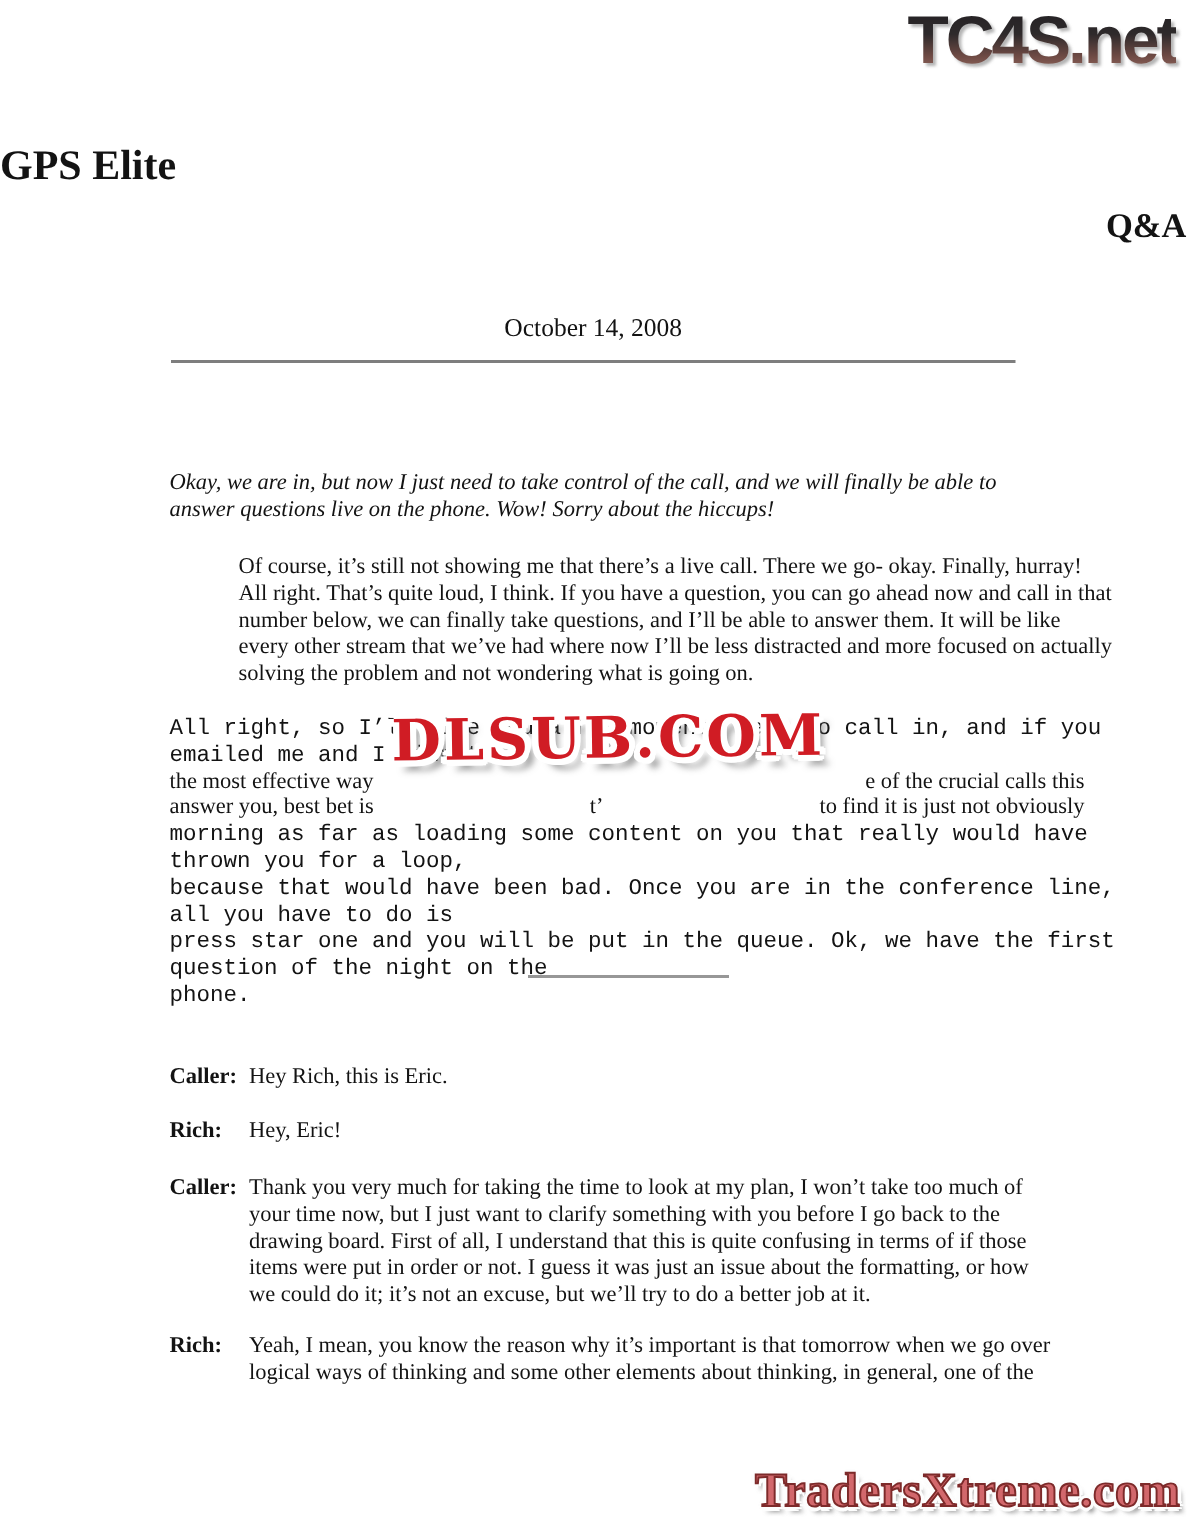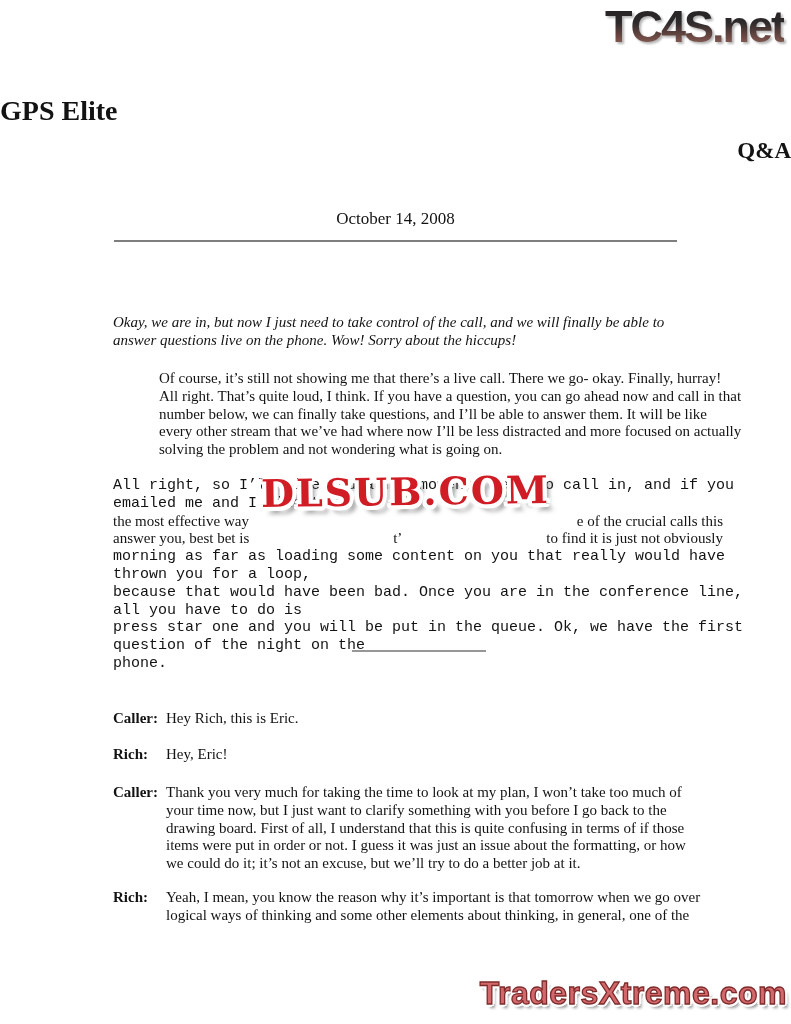--- a/index.html
+++ b/index.html
@@ -116,21 +116,21 @@
   .d0 { top: 710px; }
   .d1 { top: 746px; }
   .d2 { top: 784px; }
   .d3 { top: 889px; }
 
   
   .tx-logo {
     position: absolute;
     top: 975px;
     right: 4px;
-    font-family: Liberation Sans, sans-serif;
+    font-family: Liberation Serif, serif;
     font-weight: bold;
     font-size: 32px;
     letter-spacing: 0.5px;
     color: #d2686c;
     -webkit-text-stroke: 1.3px #7d2a2a;
     text-shadow:
       -2px -2px 0 #fdfdfd, 2px -2px 0 #fdfdfd, -2px 2px 0 #fdfdfd, 2px 2px 0 #fdfdfd,
       0 -3px 0 #fdfdfd, 0 3px 0 #fdfdfd, -3px 0 0 #fdfdfd, 3px 0 0 #fdfdfd,
       3px 4px 3px rgba(110,110,110,0.75);
   }

